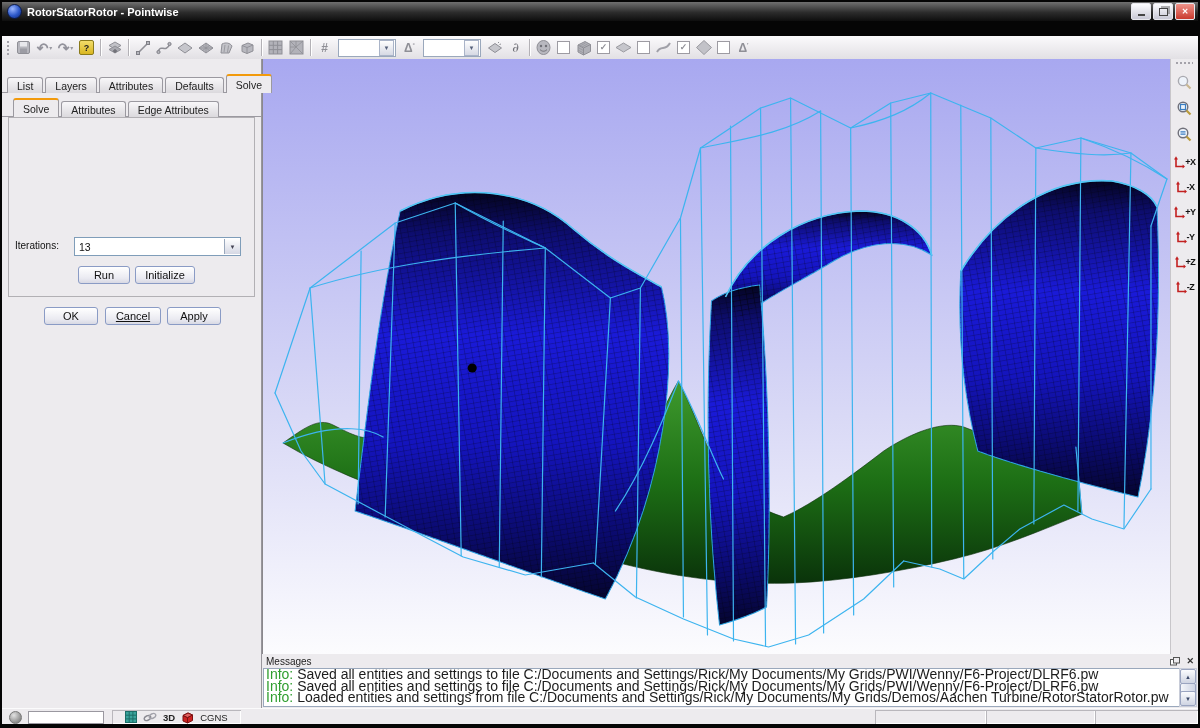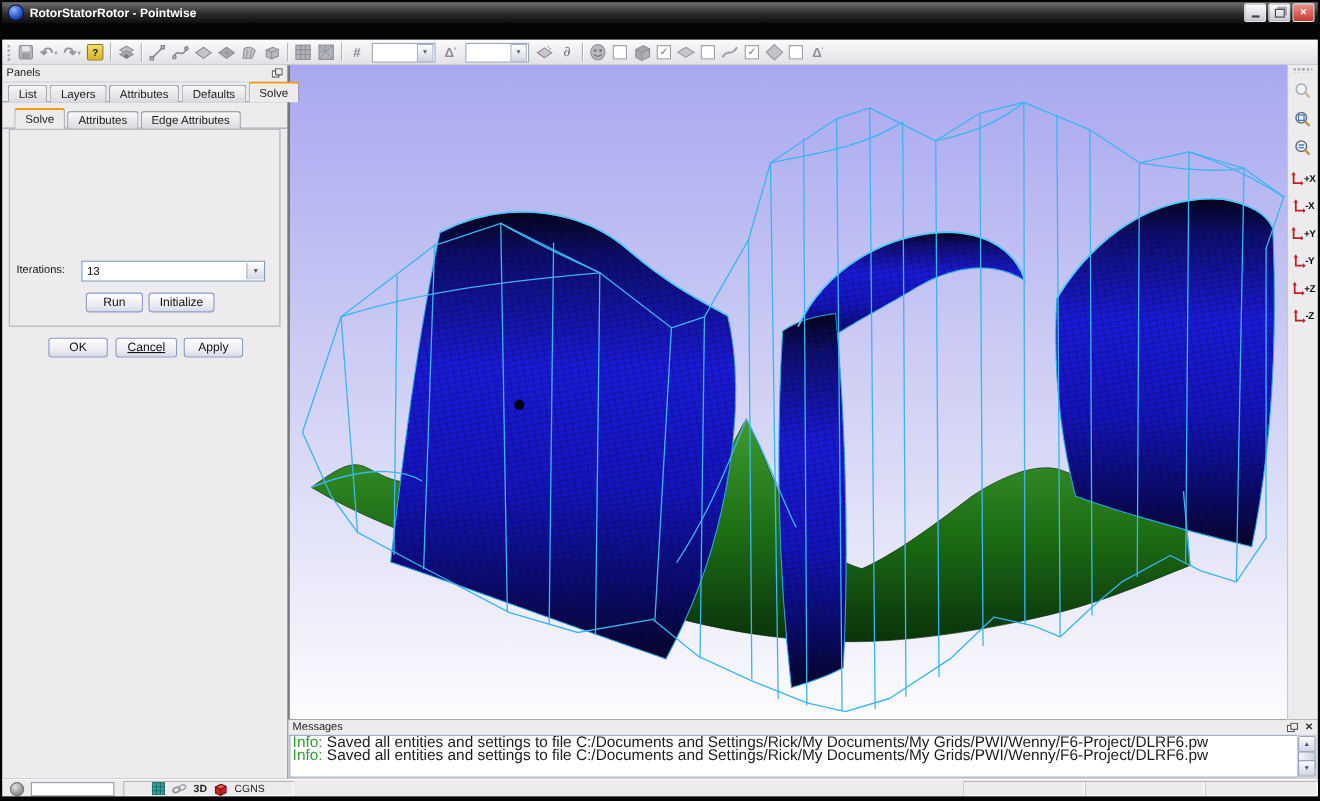--- a/index.html
+++ b/index.html
@@ -261,28 +261,20 @@
           <path d="M9,1.5 L16.5,8.5 L9,15.5 L1.5,8.5 Z" fill="#c2c2c8" stroke="#9a9aa0"></path>
         </svg>
     </div>
     <div class="tcb"></div>
     <div class="tbtn">
         <span class="ticon-char">Δ<sup style="font-size:6px;">′</sup></span>
       </div>
   </div>
 
   <div class="panel">
-    <div class="dock-hdr">
-      <span>Panels</span>
-      <span class="sp"></span>
-      <svg width="10" height="9">
-          <rect x="0.5" y="2.5" width="6" height="5.5" fill="#fff" stroke="#555"></rect>
-          <rect x="3.5" y="0.5" width="6" height="5.5" fill="#edebee" stroke="#555"></rect>
-        </svg>
-    </div>
     <div class="tabline" style="top:33px;"></div>
     <div class="tabs" style="top:16px;">
       <div class="tab">
           <span>List</span>
         </div>
       <div class="tab">
           <span>Layers</span>
         </div>
       <div class="tab">
           <span>Attributes</span>
@@ -501,32 +493,35 @@
         </svg>
       <span style="font-size:9px;font-weight:bold;color:#333;">✕</span>
     </div>
     <div class="msg-body">
       <div class="msg-row">
         <span class="lvl">Info:</span><span> Saved all entities and settings to file C:/Documents and Settings/Rick/My Documents/My Grids/PWI/Wenny/F6-Project/DLRF6.pw</span>
       </div>
       <div class="msg-row">
         <span class="lvl">Info:</span><span> Saved all entities and settings to file C:/Documents and Settings/Rick/My Documents/My Grids/PWI/Wenny/F6-Project/DLRF6.pw</span>
       </div>
+      <div class="msg-row">
+        <span class="lvl">Info:</span><span> Loaded entities and settings from file C:/Documents and Settings/Rick/My Documents/My Grids/Demos/Aachen Turbine/RotorStatorRotor.pw</span>
+      </div>
     </div>
     <div class="msg-scroll">
       <div class="sb-btn" style="top:0;">▲</div>
       <div class="sb-thumb"></div>
       <div class="sb-btn" style="bottom:0;">▼</div>
     </div>
   </div>
 
   <div class="statusbar">
     <div class="led"></div>
     <div class="prog"></div>
-    <div class="sb-cell" style="padding:0 23px;justify-content:center;">
+    <div class="sb-cell" style="padding:0 10px;justify-content:center;">
       <span class="sb-ico">
         <svg width="12" height="12">
             <rect x="0.5" y="0.5" width="11" height="11" fill="#39a39b" stroke="#1c6e68"></rect>
             <path d="M0.5,4.2 H11.5 M0.5,7.9 H11.5 M4.2,0.5 V11.5 M7.9,0.5 V11.5" stroke="#1c6e68" stroke-width="1"></path>
           </svg>
       </span>
       <span class="sb-ico">
         <svg width="14" height="10">
             <ellipse cx="4.5" cy="6" rx="3.4" ry="2.2" fill="none" stroke="#8a8a92" stroke-width="1.4" transform="rotate(-25 4.5 6)"></ellipse>
             <ellipse cx="9.5" cy="4" rx="3.4" ry="2.2" fill="none" stroke="#a2a2aa" stroke-width="1.4" transform="rotate(-25 9.5 4)"></ellipse>

